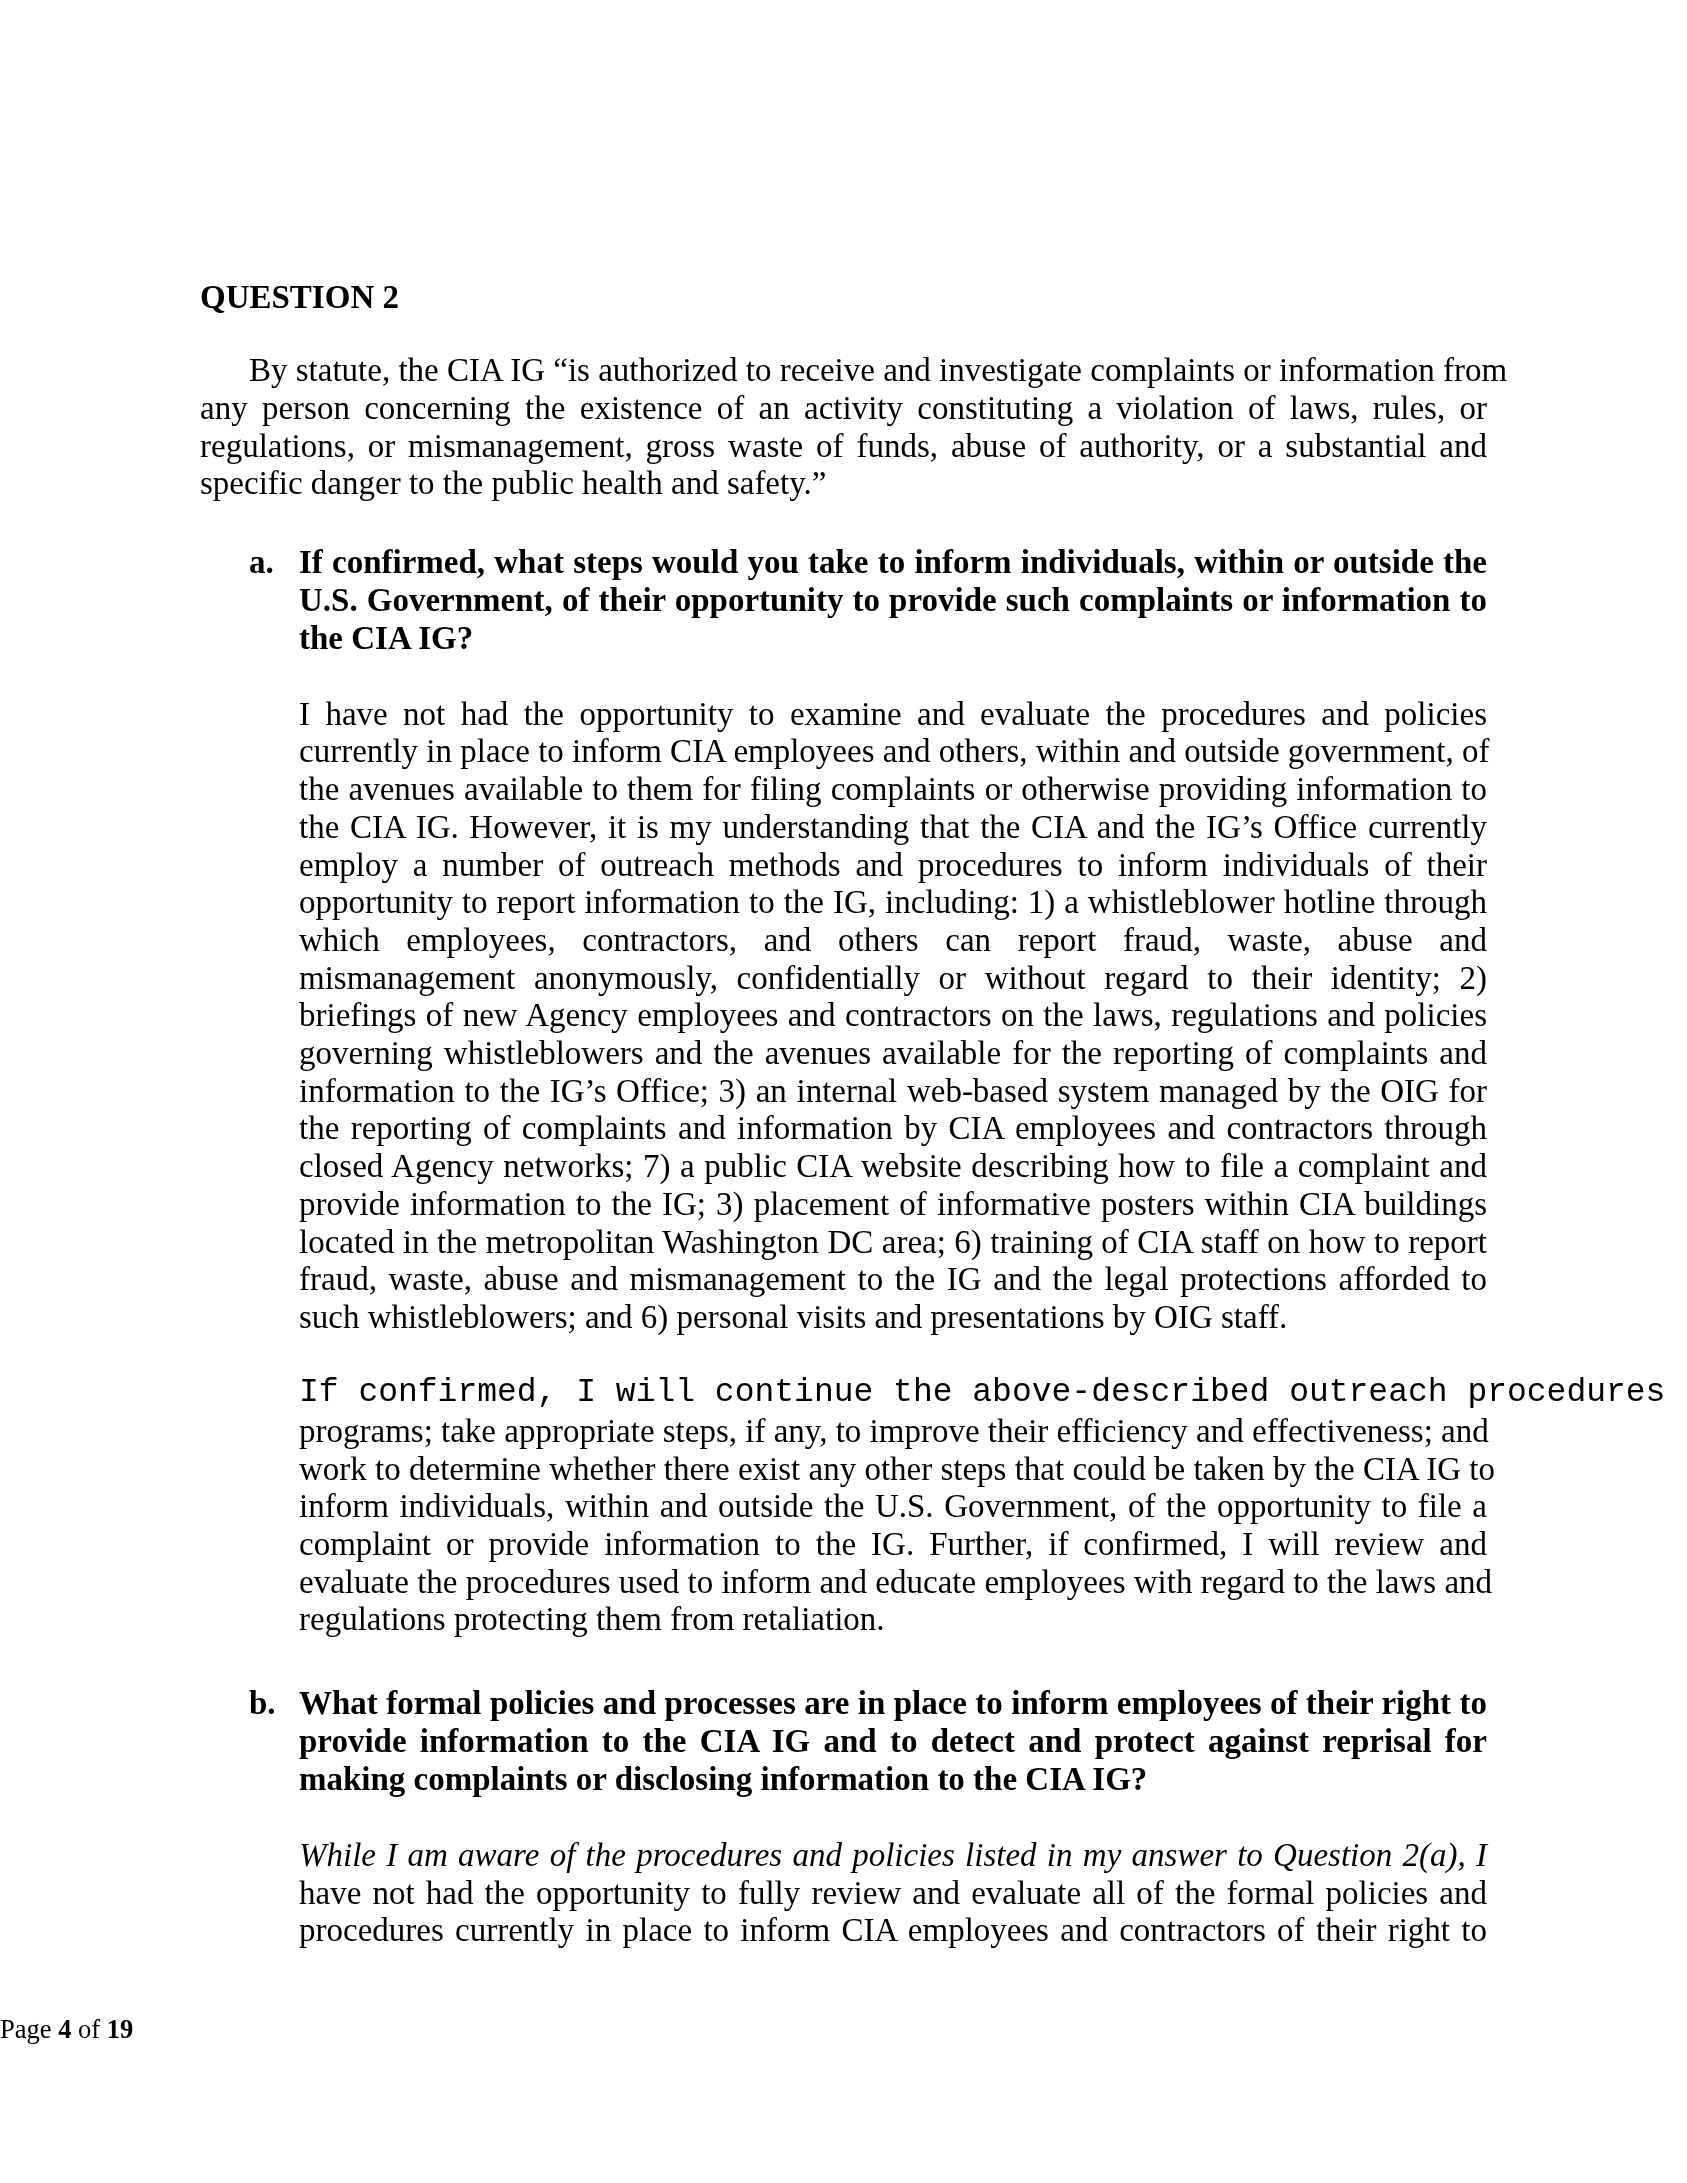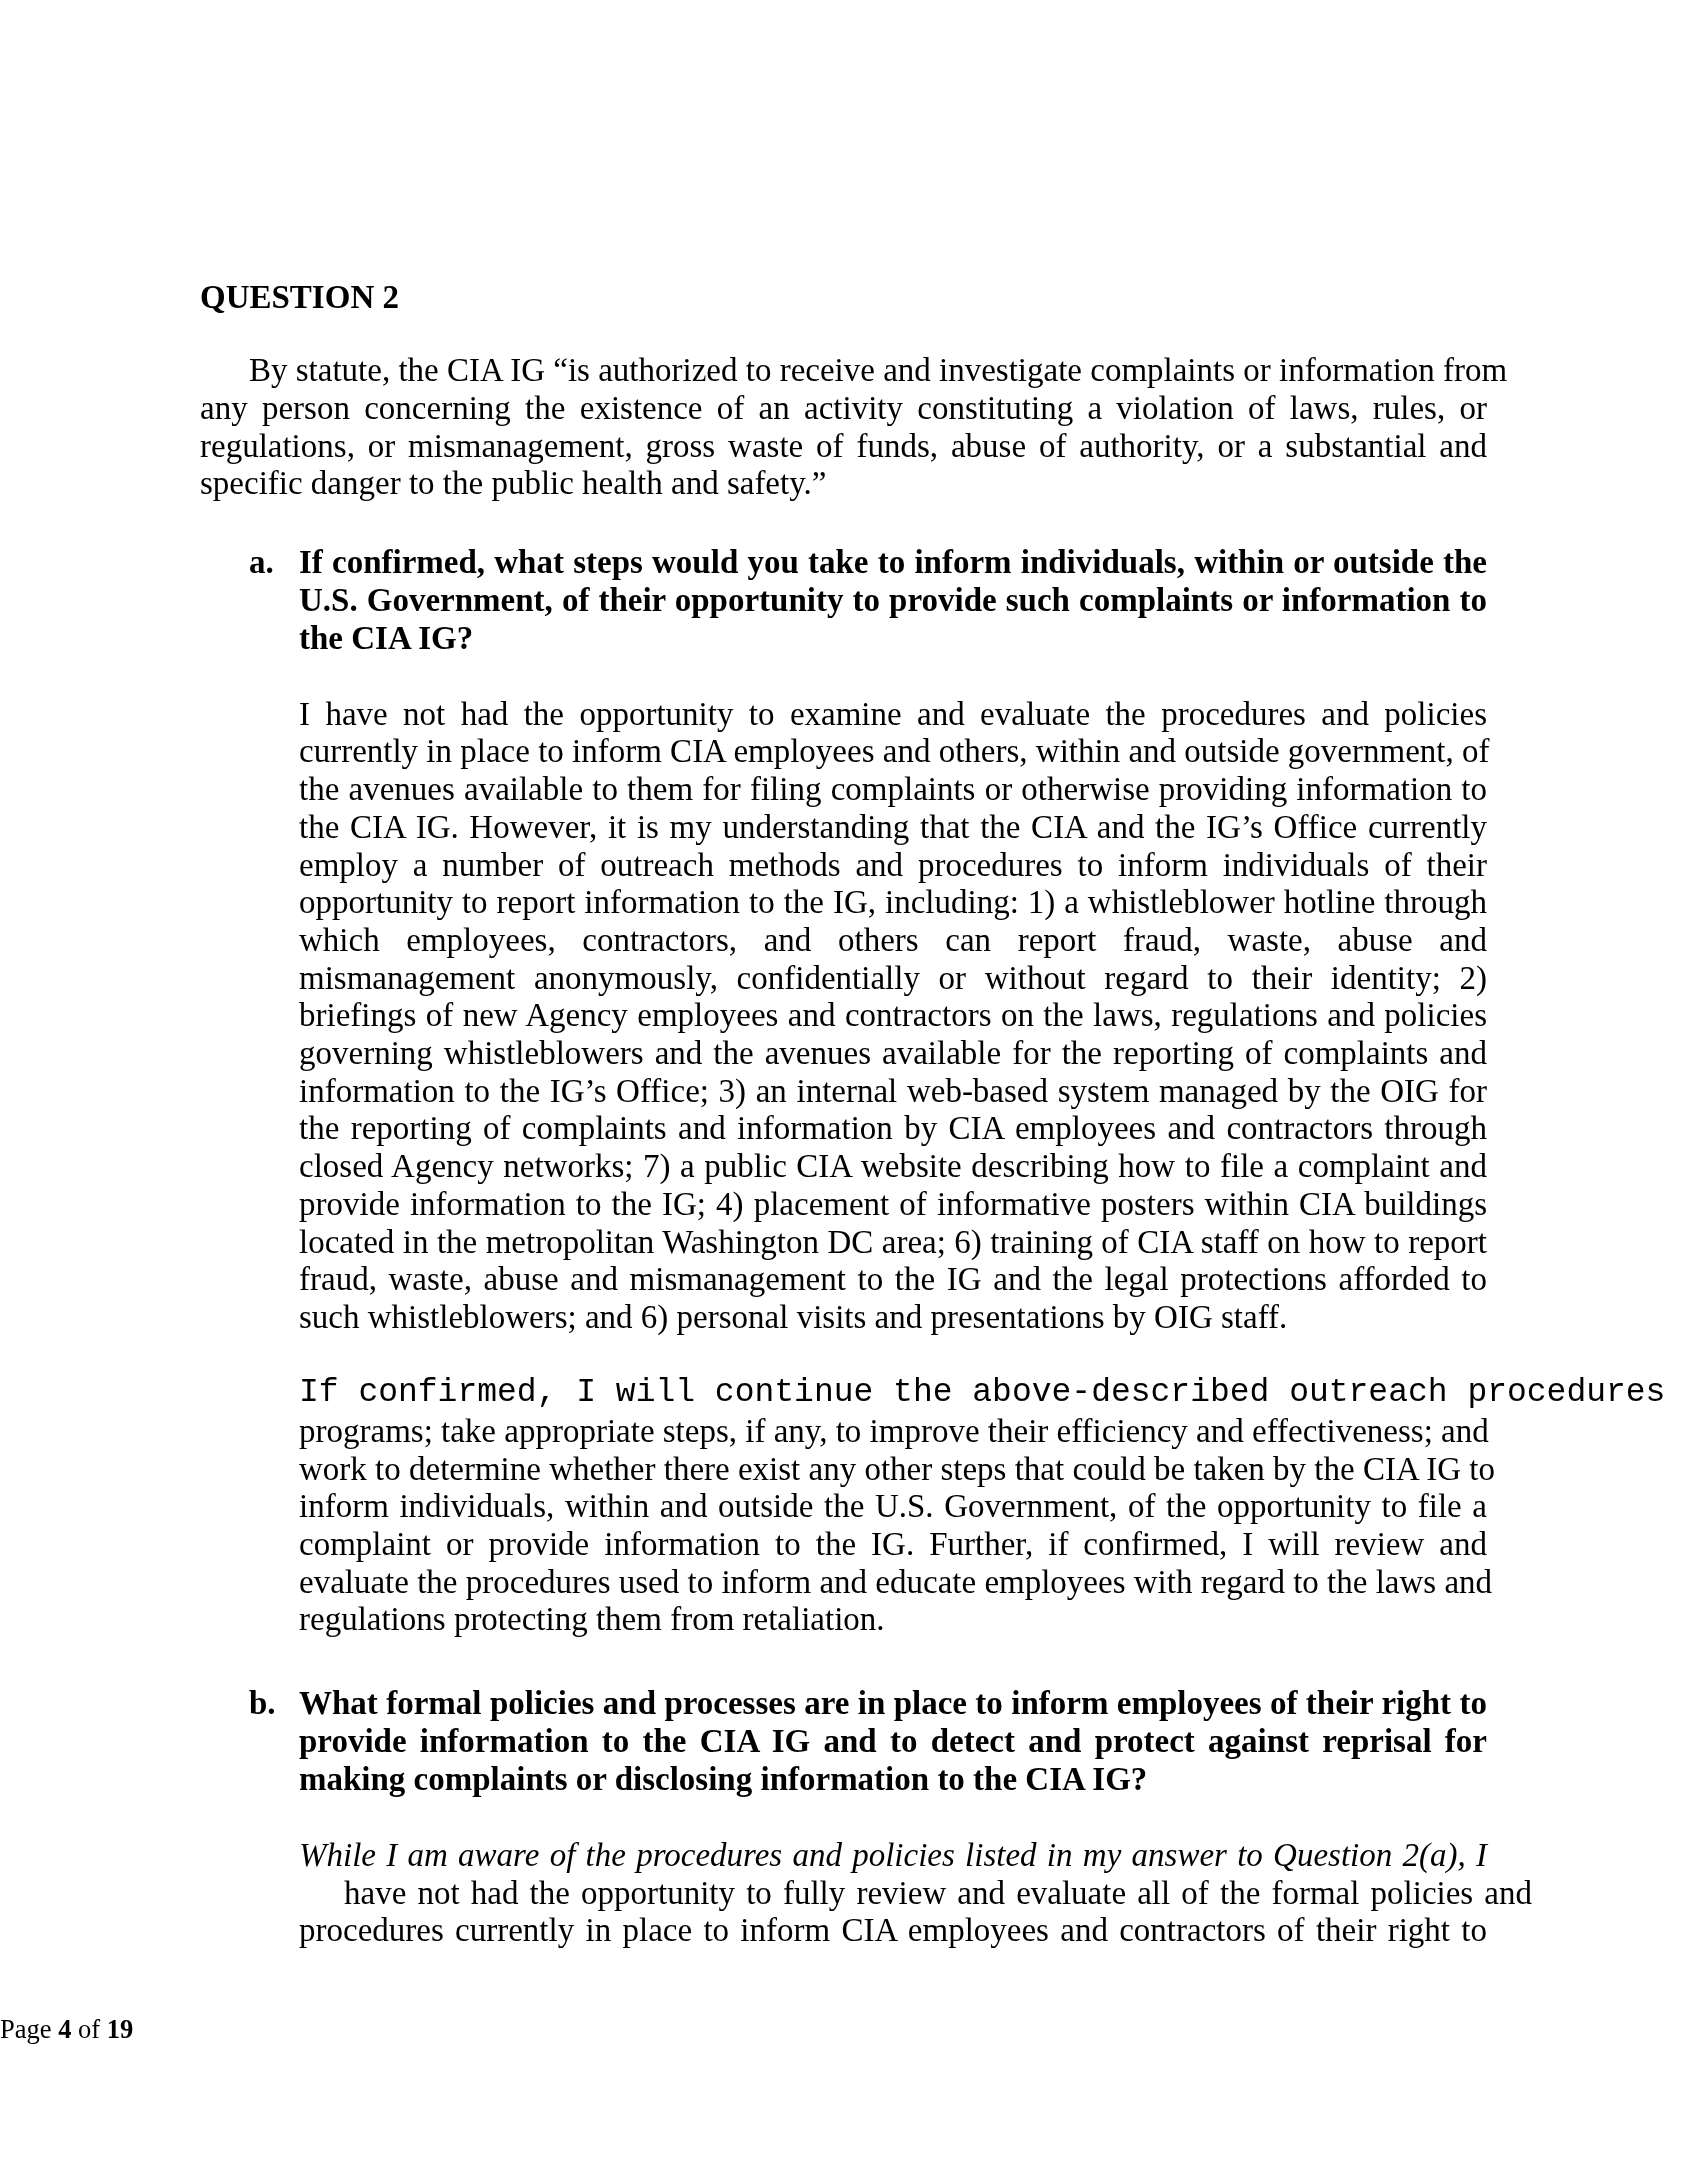--- a/index.html
+++ b/index.html
@@ -48,21 +48,21 @@
     <div class="ln ind" style="top:808px;">the CIA IG. However, it is my understanding that the CIA and the IG’s Office currently</div>
     <div class="ln ind" style="top:846px;">employ a number of outreach methods and procedures to inform individuals of their</div>
     <div class="ln ind" style="top:883px;">opportunity to report information to the IG, including: 1) a whistleblower hotline through</div>
     <div class="ln ind" style="top:921px;">which employees, contractors, and others can report fraud, waste, abuse and</div>
     <div class="ln ind" style="top:959px;">mismanagement anonymously, confidentially or without regard to their identity; 2)</div>
     <div class="ln ind" style="top:996px;">briefings of new Agency employees and contractors on the laws, regulations and policies</div>
     <div class="ln ind" style="top:1034px;">governing whistleblowers and the avenues available for the reporting of complaints and</div>
     <div class="ln ind" style="top:1072px;">information to the IG’s Office; 3) an internal web-based system managed by the OIG for</div>
     <div class="ln ind" style="top:1109px;">the reporting of complaints and information by CIA employees and contractors through</div>
     <div class="ln ind" style="top:1147px;">closed Agency networks; 7) a public CIA website describing how to file a complaint and</div>
-    <div class="ln ind" style="top:1185px;">provide information to the IG; 4) placement of informative posters within CIA buildings</div>
+    <div class="ln ind" style="top:1185px;">provide information to the IG; 3) placement of informative posters within CIA buildings</div>
     <div class="ln ind" style="top:1223px;">located in the metropolitan Washington DC area; 6) training of CIA staff on how to report</div>
     <div class="ln ind" style="top:1260px;">fraud, waste, abuse and mismanagement to the IG and the legal protections afforded to</div>
     <div class="ln last ind" style="top:1298px;">such whistleblowers; and 6) personal visits and presentations by OIG staff.</div>
   </div>
 
   <div>
     <div class="ln ind" style="top:1374px;font-family:Liberation Mono, monospace;">If confirmed, I will continue the above-described outreach procedures and training</div>
     <div class="ln ind" style="top:1412px;">programs; take appropriate steps, if any, to improve their efficiency and effectiveness; and</div>
     <div class="ln ind" style="top:1450px;">work to determine whether there exist any other steps that could be taken by the CIA IG to</div>
     <div class="ln ind" style="top:1487px;">inform individuals, within and outside the U.S. Government, of the opportunity to file a</div>
@@ -73,21 +73,21 @@
 
   <div>
     <div class="label" style="top:1684px;">b.</div>
     <div class="ln b ind" style="top:1684px;">What formal policies and processes are in place to inform employees of their right to</div>
     <div class="ln b ind" style="top:1722px;">provide information to the CIA IG and to detect and protect against reprisal for</div>
     <div class="ln last b ind" style="top:1760px;">making complaints or disclosing information to the CIA IG?</div>
   </div>
 
   <div>
     <div class="ln ind" style="top:1836px;font-style:italic;">While I am aware of the procedures and policies listed in my answer to Question 2(a), I</div>
-    <div class="ln ind" style="top:1874px;margin-left:45px;">have not had the opportunity to fully review and evaluate all of the formal policies and</div>
+    <div class="ln ind" style="top:1874px;">have not had the opportunity to fully review and evaluate all of the formal policies and</div>
     <div class="ln ind" style="top:1911px;">procedures currently in place to inform CIA employees and contractors of their right to</div>
   </div>
 
   <div class="footer">
     <span>Page </span><span class="b">4</span><span> of </span><span class="b">19</span>
   </div>
 
 </div>
 
 

